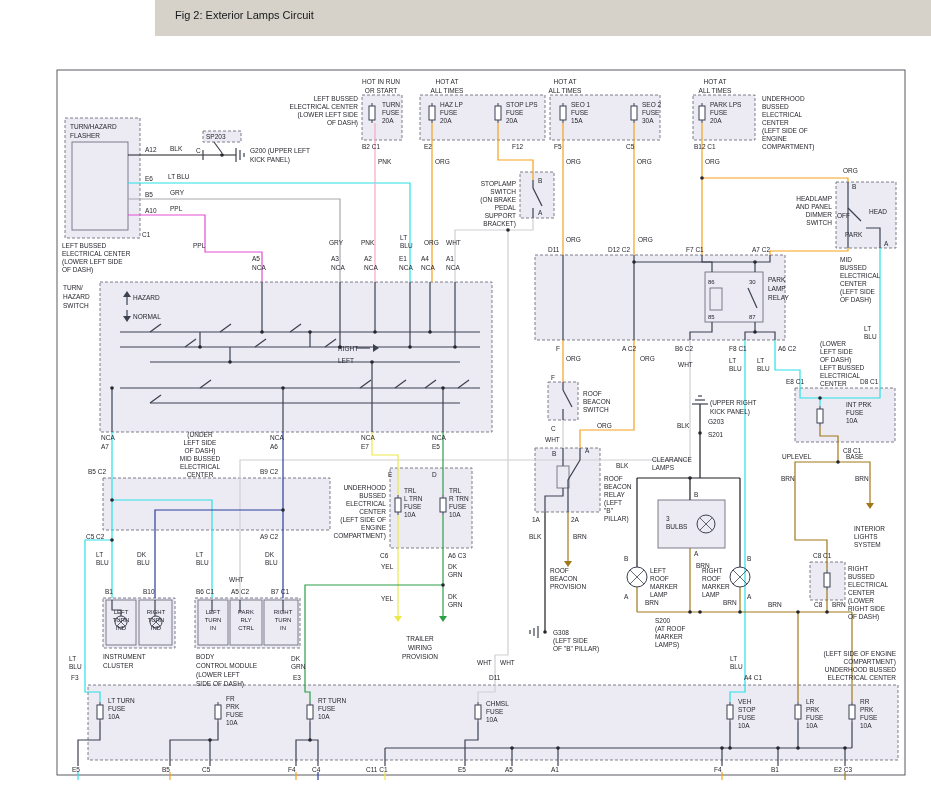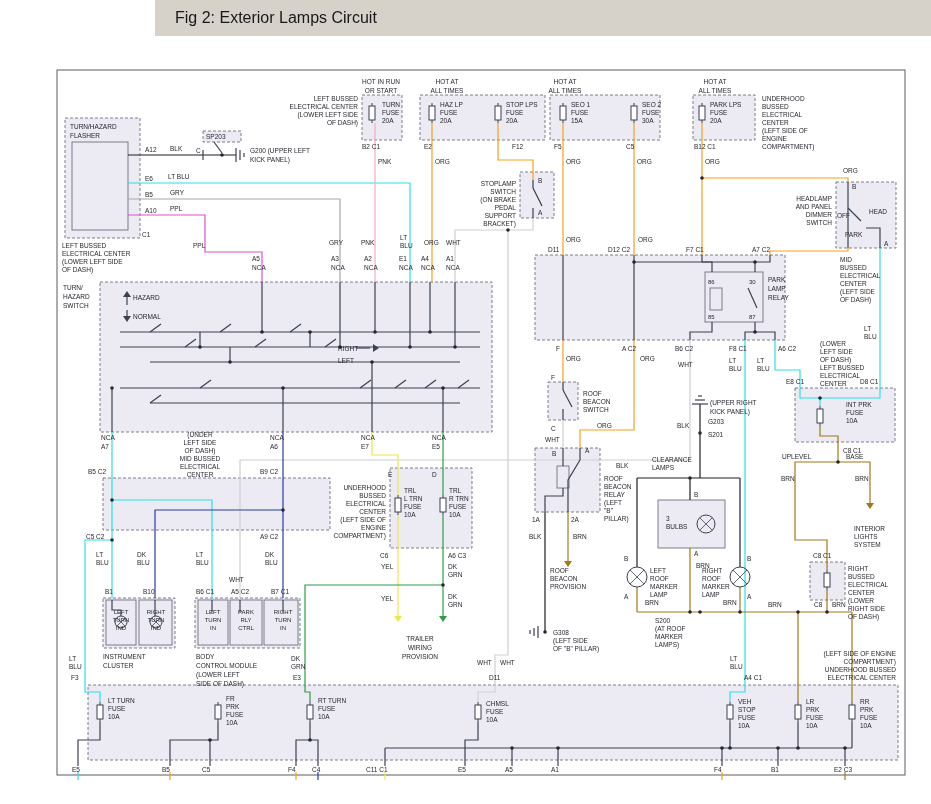--- a/index.html
+++ b/index.html
@@ -1,20 +1,20 @@
 <!DOCTYPE html>
 <html><head>
 <meta charset="utf-8">
 <style>
   html,body{margin:0;padding:0;width:931px;height:804px;background:#ffffff;overflow:hidden;
     font-family:"Liberation Sans", sans-serif;}
   #page{position:relative;width:931px;height:804px;background:#ffffff;}
   #titlebar{position:absolute;left:0;top:0;width:931px;height:36px;background:#ffffff;}
   #titlebar .bar{position:absolute;left:155px;top:0;right:0;height:36px;background:#d6d2ca;}
-  #titlebar .txt{position:absolute;left:175px;top:9px;font-size:16px;color:#17171c;}
+  #titlebar .txt{position:absolute;left:175px;top:9px;font-size:11px;color:#17171c;}
   svg{position:absolute;left:0;top:0;}
 </style>
 </head>
 <body>
 
 <div id="page">
   <div id="titlebar">
     <div class="bar"></div>
     <div class="txt">Fig 2: Exterior Lamps Circuit</div>
   </div>

